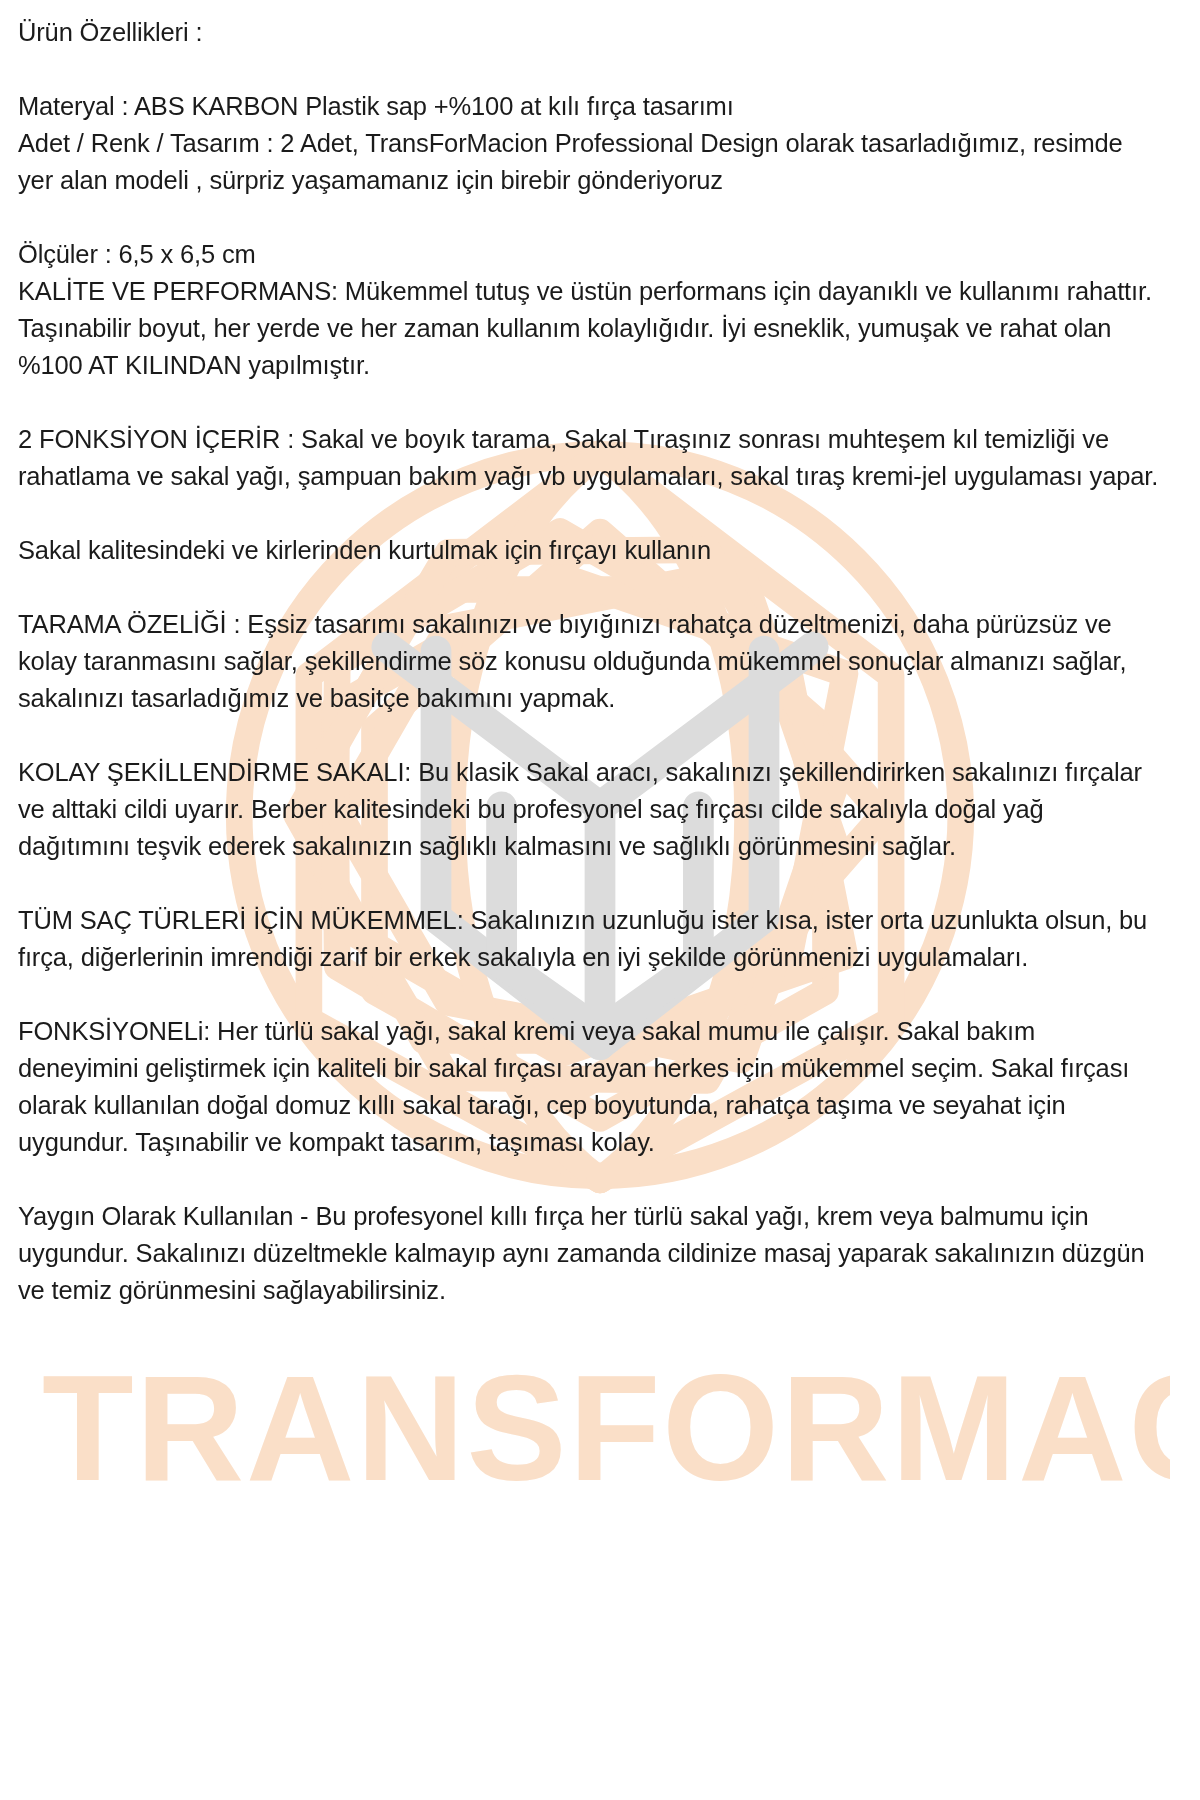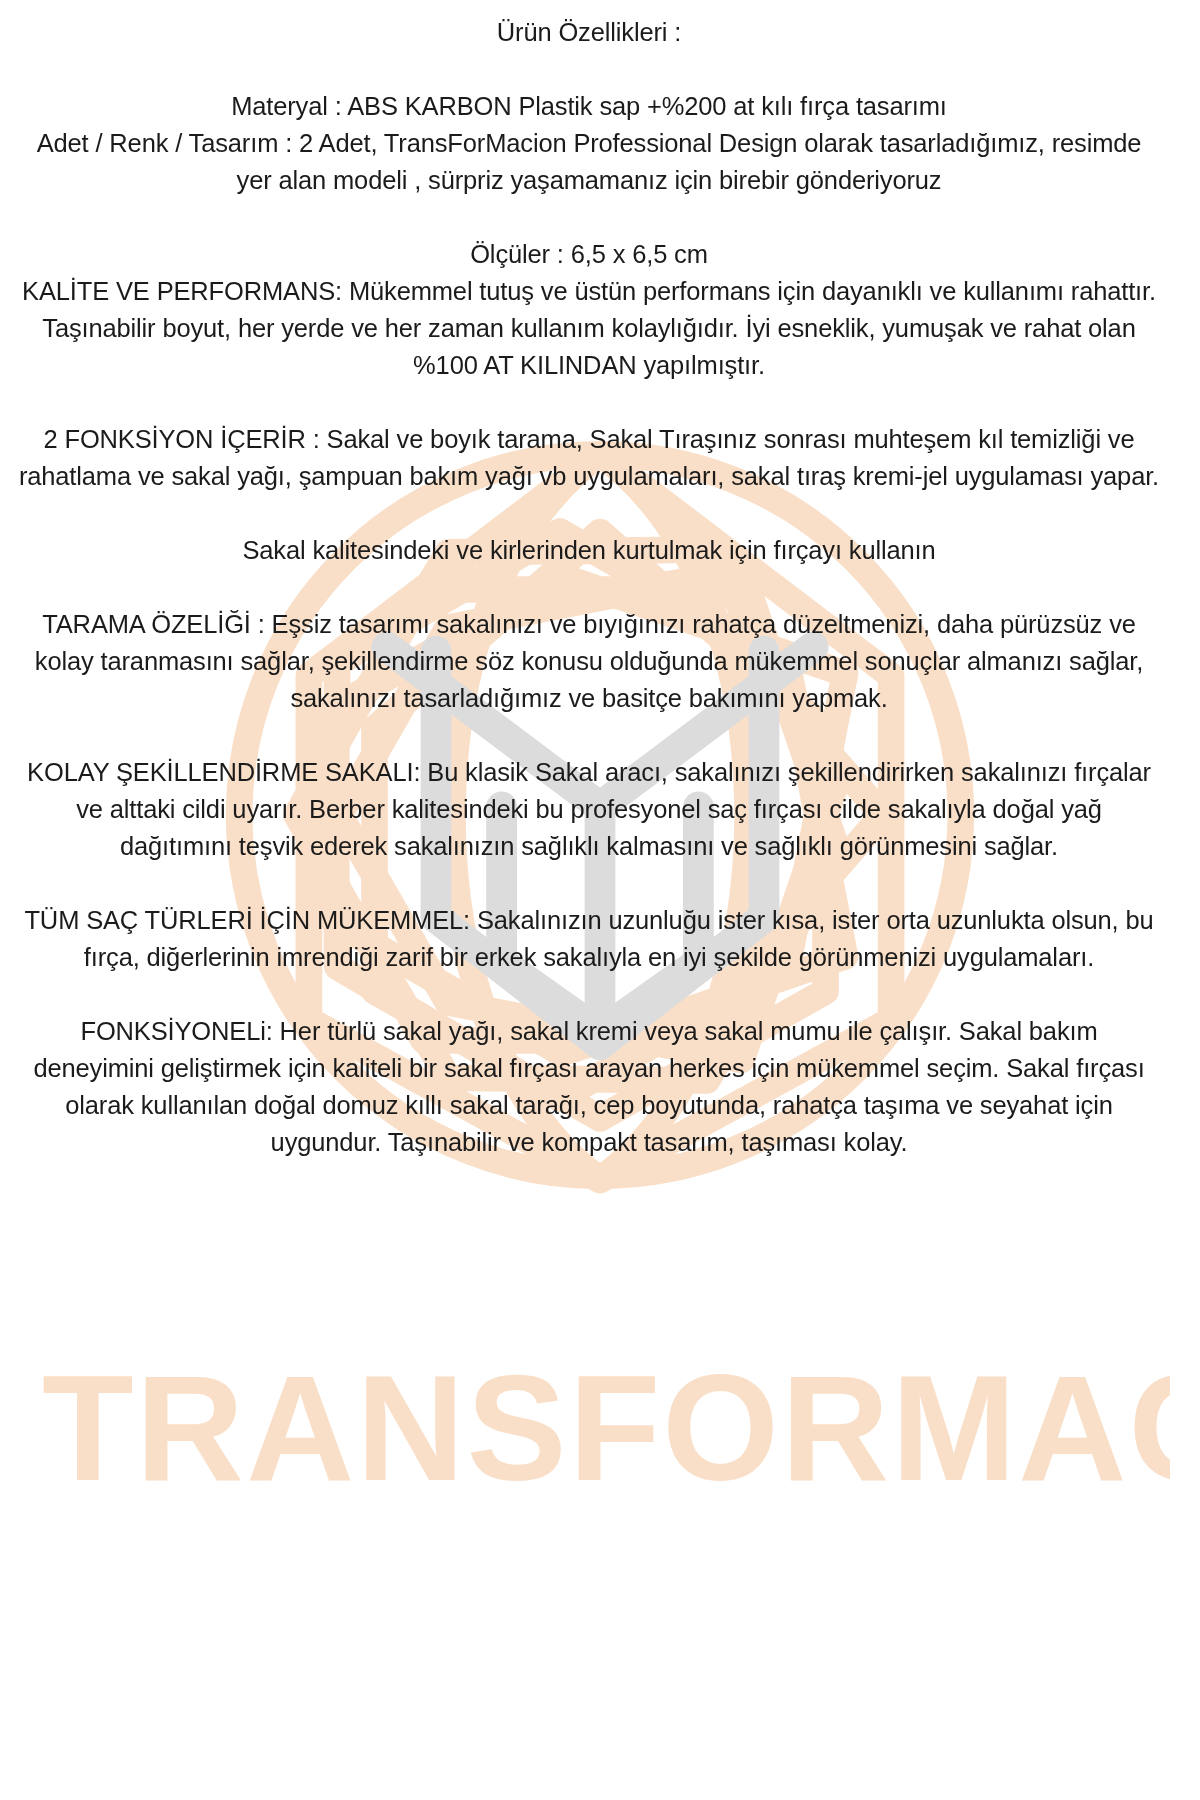--- a/index.html
+++ b/index.html
@@ -41,21 +41,20 @@
     top: 1330px;
     width: 1140px;
     height: 200px;
   }
 
   
   #content {
     position: relative;
     z-index: 2;
     padding: 14px 40px 0 18px;
-    text-align: center;
   }
   .para {
     font-size: 25.5px;
     line-height: 37px;
     color: #1b1b1b;
     letter-spacing: -0.15px;
     margin: 0;
     white-space: pre-line;
   }
   .gap-lg { height: 37px; }
@@ -108,21 +107,21 @@
     <svg id="wm-word" viewBox="0 0 1140 200">
       <text id="wm-brand-text" x="12" y="150" font-family="'Liberation Sans', sans-serif" font-size="150" font-weight="bold" letter-spacing="2" fill="#fadfc8">TRANSFORMACION</text>
     </svg>
   </div>
 
   <div id="content">
 
     <p class="para">Ürün Özellikleri :</p>
     <div class="gap-lg"></div>
 
-    <p class="para">Materyal : ABS KARBON Plastik sap +%200 at kılı fırça tasarımı
+    <p class="para">Materyal : ABS KARBON Plastik sap +%100 at kılı fırça tasarımı
 Adet / Renk / Tasarım : 2 Adet, TransForMacion Professional Design olarak tasarladığımız, resimde yer alan modeli , sürpriz yaşamamanız için birebir gönderiyoruz</p>
     <div class="gap-sm"></div>
 
     <p class="para">Ölçüler : 6,5 x 6,5 cm
 KALİTE VE PERFORMANS: Mükemmel tutuş ve üstün performans için dayanıklı ve kullanımı rahattır. Taşınabilir boyut, her yerde ve her zaman kullanım kolaylığıdır. İyi esneklik, yumuşak ve rahat olan %100 AT KILINDAN yapılmıştır.</p>
     <div class="gap-sm"></div>
 
     <p class="para">2 FONKSİYON İÇERİR : Sakal ve boyık tarama, Sakal Tıraşınız sonrası muhteşem kıl temizliği ve rahatlama ve sakal yağı, şampuan bakım yağı vb uygulamaları, sakal tıraş kremi-jel uygulaması yapar.</p>
     <div class="gap-sm"></div>
 
@@ -134,15 +133,16 @@
 
     <p class="para">KOLAY ŞEKİLLENDİRME SAKALI: Bu klasik Sakal aracı, sakalınızı şekillendirirken sakalınızı fırçalar ve alttaki cildi uyarır. Berber kalitesindeki bu profesyonel saç fırçası cilde sakalıyla doğal yağ dağıtımını teşvik ederek sakalınızın sağlıklı kalmasını ve sağlıklı görünmesini sağlar.</p>
     <div class="gap-sm"></div>
 
     <p class="para">TÜM SAÇ TÜRLERİ İÇİN MÜKEMMEL: Sakalınızın uzunluğu ister kısa, ister orta uzunlukta olsun, bu fırça, diğerlerinin imrendiği zarif bir erkek sakalıyla en iyi şekilde görünmenizi uygulamaları.</p>
     <div class="gap-sm"></div>
 
     <p class="para">FONKSİYONELi: Her türlü sakal yağı, sakal kremi veya sakal mumu ile çalışır. Sakal bakım deneyimini geliştirmek için kaliteli bir sakal fırçası arayan herkes için mükemmel seçim. Sakal fırçası olarak kullanılan doğal domuz kıllı sakal tarağı, cep boyutunda, rahatça taşıma ve seyahat için uygundur. Taşınabilir ve kompakt tasarım, taşıması kolay.</p>
     <div class="gap-sm"></div>
 
+    <p class="para">Yaygın Olarak Kullanılan - Bu profesyonel kıllı fırça her türlü sakal yağı, krem veya balmumu için uygundur. Sakalınızı düzeltmekle kalmayıp aynı zamanda cildinize masaj yaparak sakalınızın düzgün ve temiz görünmesini sağlayabilirsiniz.</p>
 
   </div>
 </div>
 
 </body></html>

